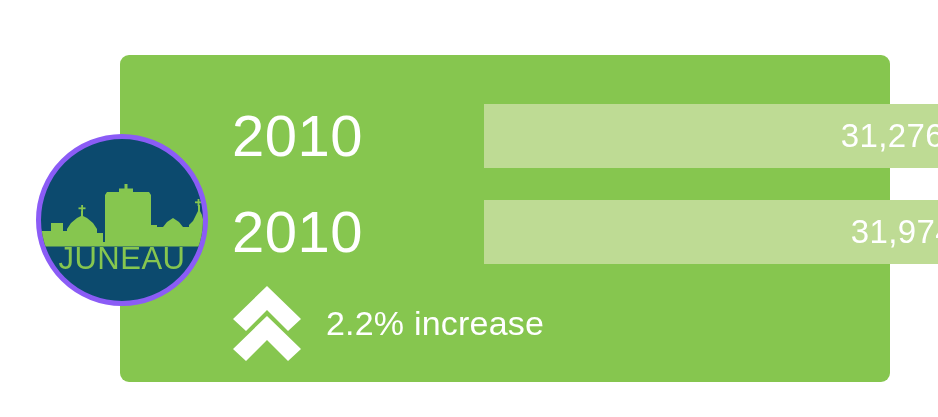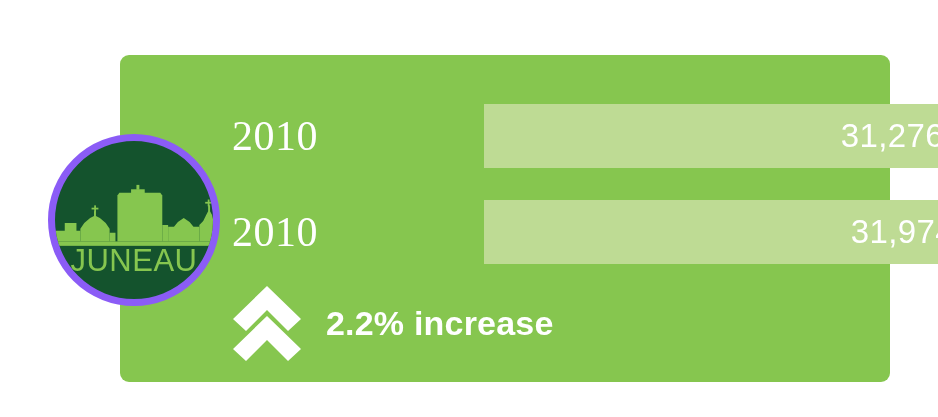--- a/index.html
+++ b/index.html
@@ -29,27 +29,27 @@
     top: 55px;
     width: 770px;
     height: 327px;
     background: #86c64f;
     border-radius: 9px;
   }
 
   
   #badge {
     position: absolute;
-    left: 48px;
+    left: 36px;
     top: 134px;
     width: 172px;
     height: 172px;
     border-radius: 50%;
-    background: #14532d;
-    border: 7px solid #8b5cf6;
+    background: #0c4a6e;
+    border: 5px solid #8b5cf6;
     box-sizing: border-box;
     overflow: hidden;
   }
   #badge svg {
     display: block;
     width: 100%;
     height: 100%;
   }
   #badge-label {
     position: absolute;
@@ -77,25 +77,24 @@
   #row-2019 { top: 145px; }
 
   .year-label {
     position: absolute;
     left: 0;
     top: 0;
     height: 64px;
     line-height: 64px;
     width: 128px;
     color: #ffffff;
-    font-size: 42px;
+    font-size: 58px;
     font-weight: 400;
     letter-spacing: 0.5px;
     white-space: nowrap;
-    font-family: Liberation Serif, serif;
   }
 
   .bar {
     position: absolute;
     left: 252px;     
     top: 0;
     height: 64px;
     background: #bedb94;
     display: flex;
     align-items: center;
@@ -129,21 +128,21 @@
   }
   #trend-icon svg {
     display: block;
     width: 100%;
     height: 100%;
   }
   #trend-text {
     margin-left: 24px;
     color: #ffffff;
     font-size: 34px;
-    font-weight: 700;
+    font-weight: 400;
     letter-spacing: 0.2px;
     white-space: nowrap;
   }
 </style>
 </head>
 <body>
 
 <div id="infographic">
 
   <div id="panel">

